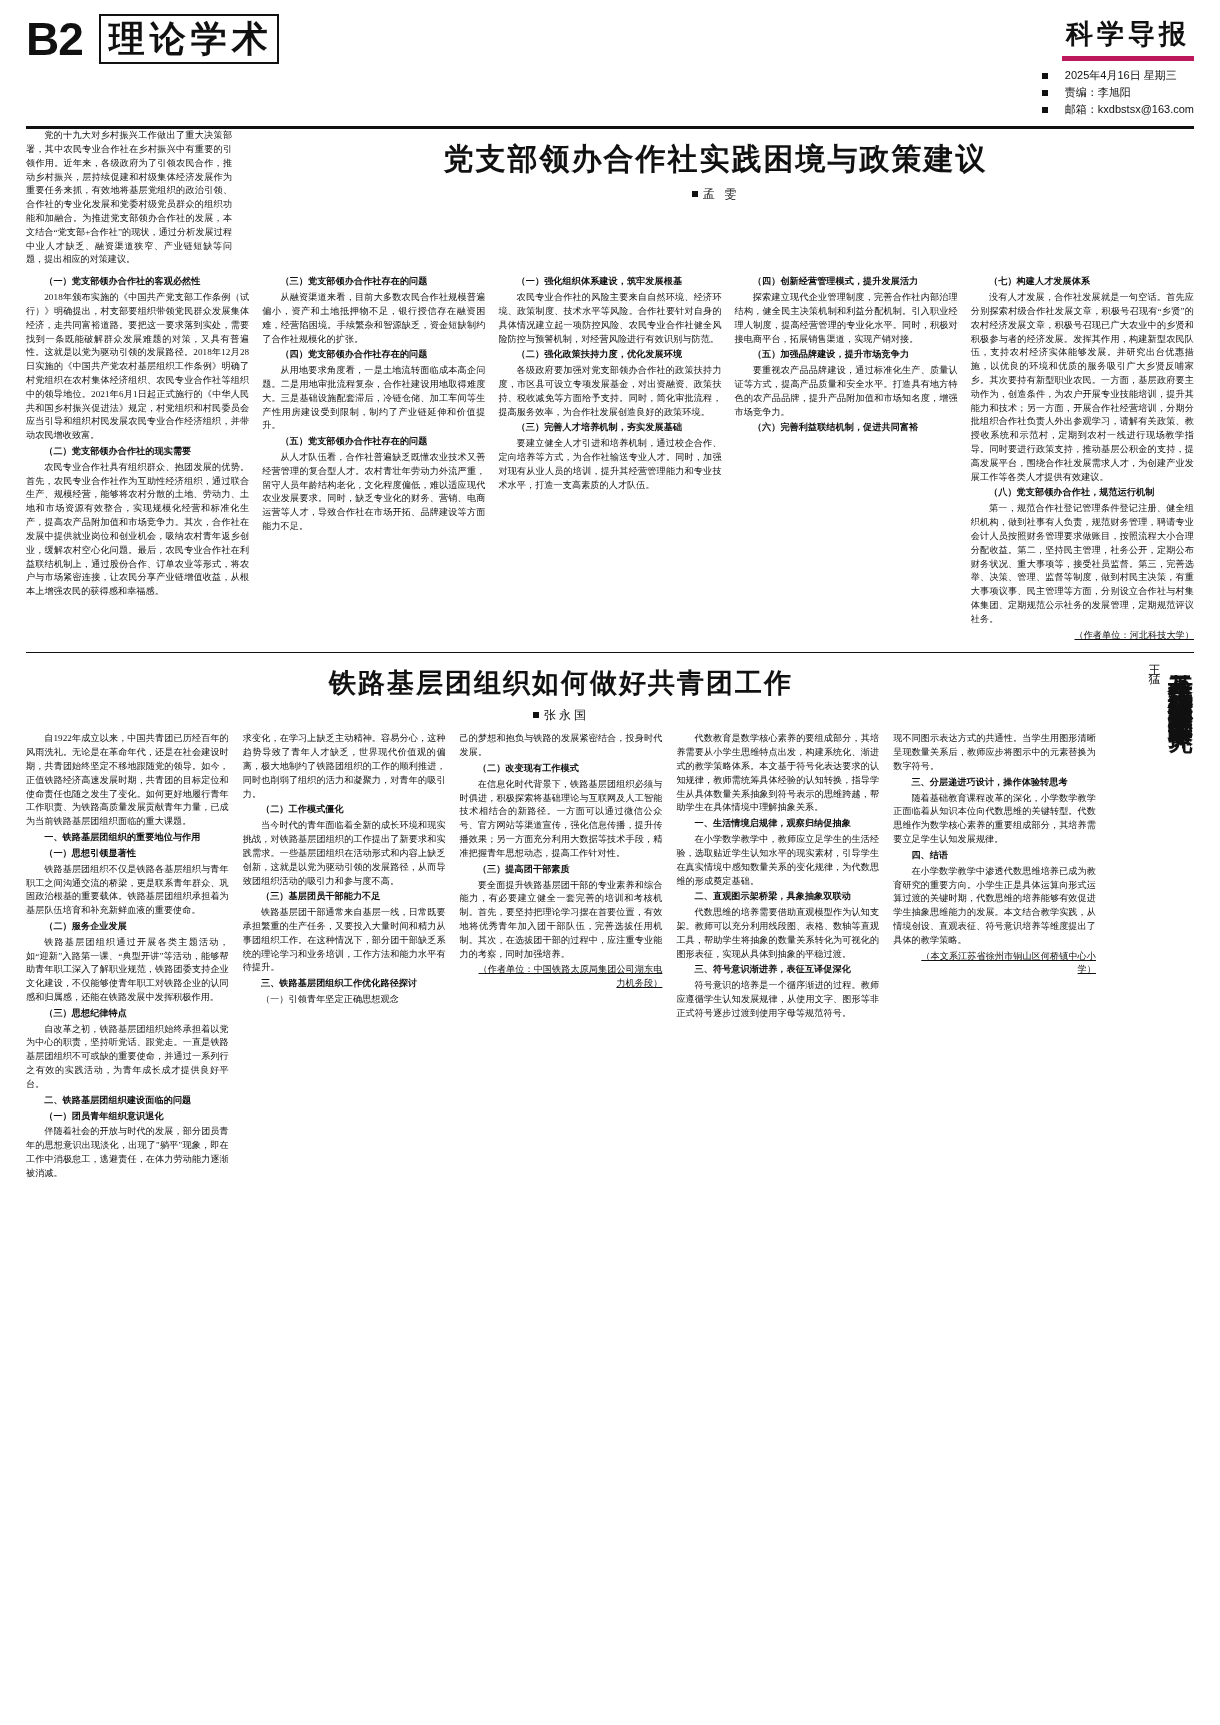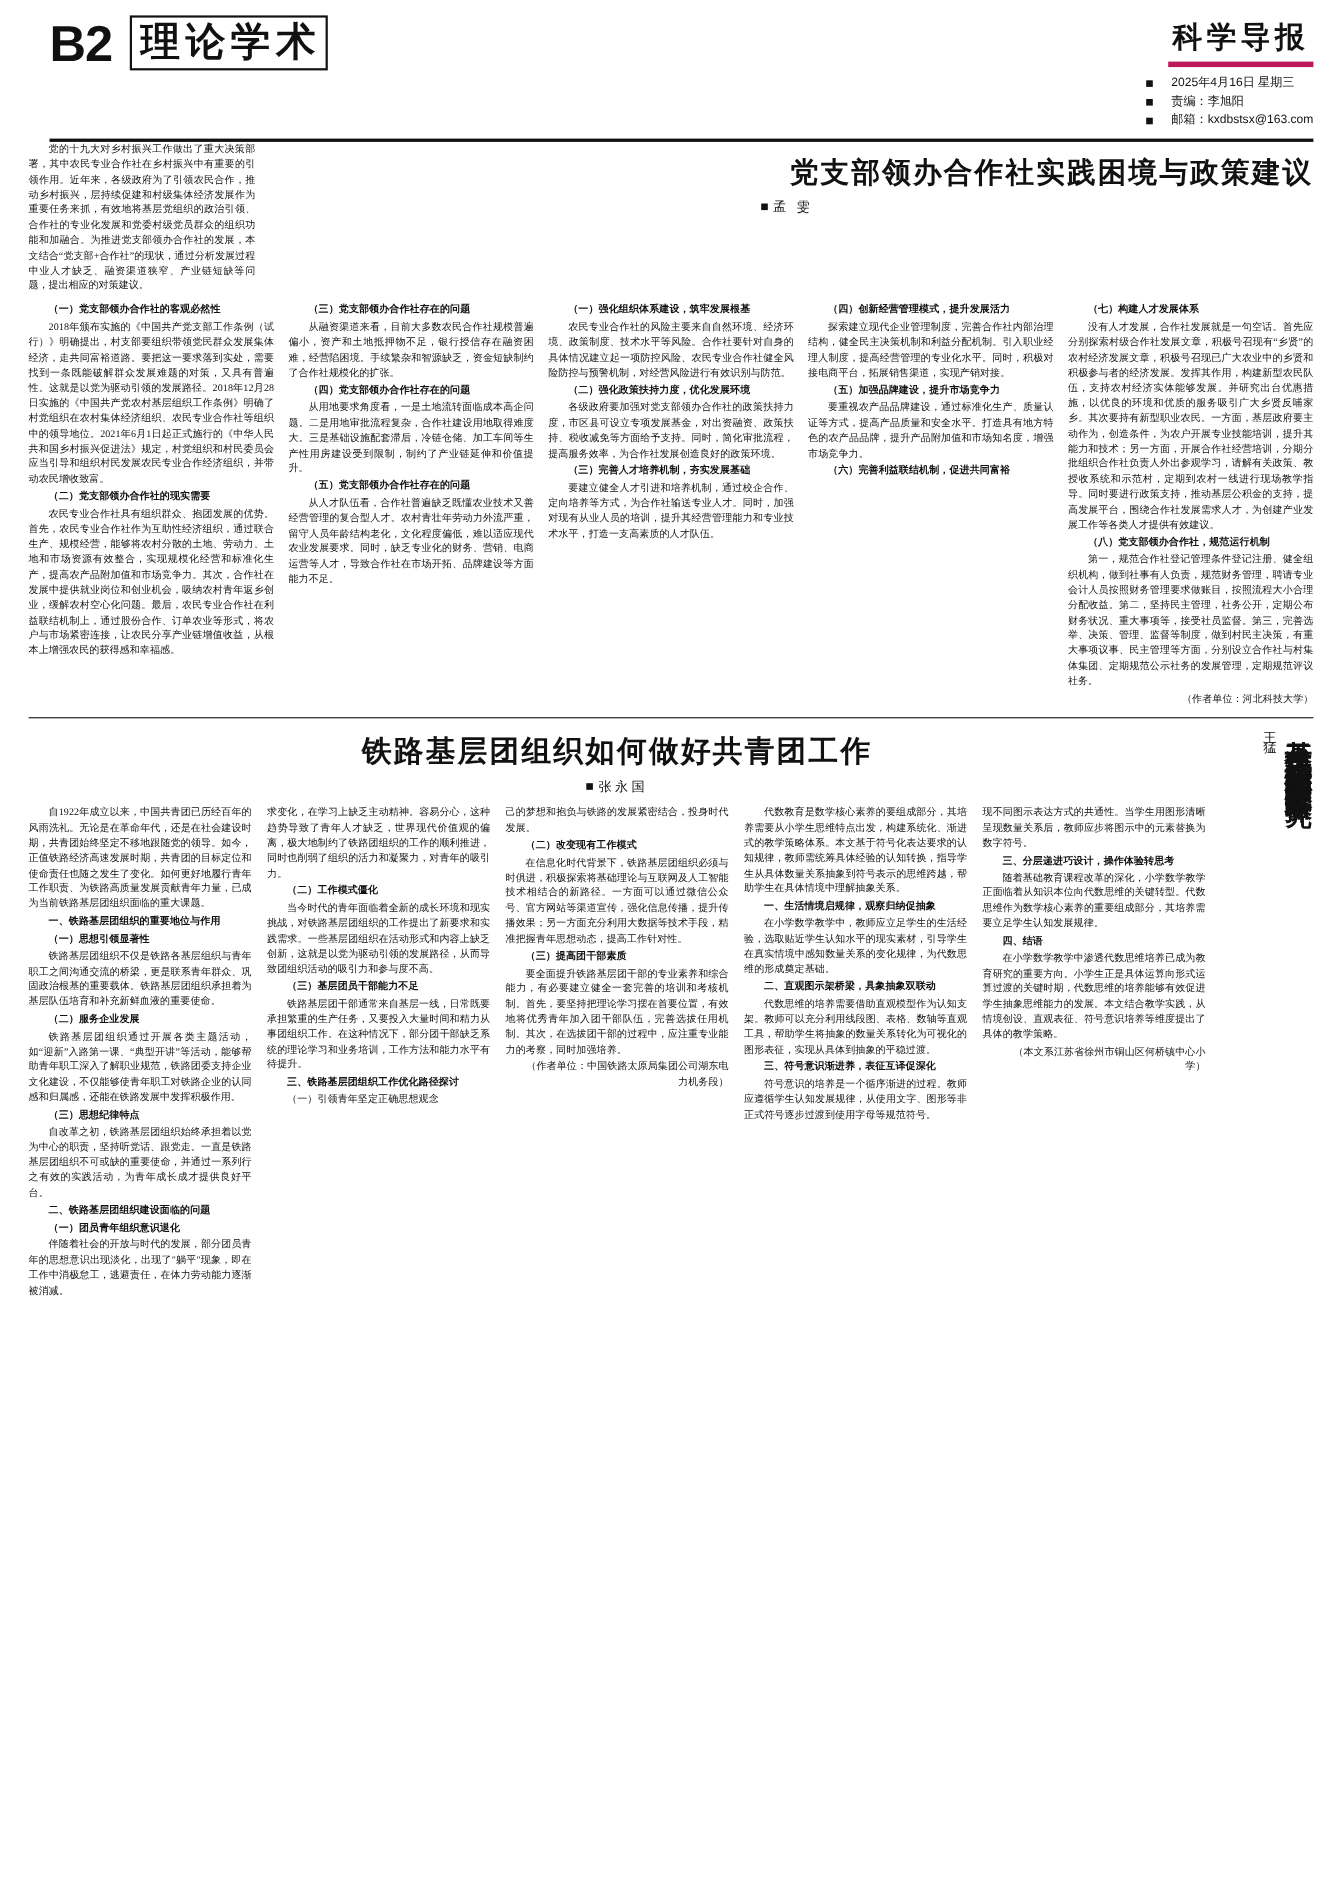--- a/index.html
+++ b/index.html
@@ -16,21 +16,20 @@
     width:1220px;height:1725px;
     box-sizing:border-box;
     padding:14px 26px 10px 26px;
   }
 
   
   .masthead{
     display:flex;align-items:flex-start;justify-content:space-between;
     border-bottom:3px solid #111;
     padding-bottom:8px;
-    margin-left:19px;
   }
   .mast-left{display:flex;align-items:center;gap:10px;}
   .page-no{
     font-family:"Liberation Sans",sans-serif;
     font-size:46px;font-weight:bold;letter-spacing:-1px;
     line-height:1;
     padding-right:6px;
   }
   .section-box{
     border:2px solid #111;
@@ -63,21 +62,21 @@
   
   .article{position:relative;}
   .rule{border-top:1px solid #111;margin:8px 0 0 0;}
 
   .headline{
     text-align:center;
     font-family:"DejaVu Serif",serif;
     font-weight:bold;
     letter-spacing:2px;
   }
-  .h1{font-size:26px;margin:10px 0 6px 0;text-align:right;}
+  .h1{font-size:30px;margin:10px 0 6px 0;}
   .h2{font-size:27px;margin:12px 0 6px 0;}
   .byline{
     text-align:center;font-size:12px;margin-bottom:8px;
     font-family:"Liberation Sans",sans-serif;
     letter-spacing:3px;
   }
   .byline .sq{margin-right:5px;vertical-align:1px;}
 
   .cols{display:flex;gap:14px;}
   .col{
@@ -85,21 +84,21 @@
     font-size:9.1px;
     line-height:1.52;
     text-align:justify;
     text-justify:inter-character;
     letter-spacing:0.1px;
     word-break:break-all;
   }
   .col p{margin:0 0 2px 0;text-indent:2em;}
   .col p.sub{text-indent:2em;font-weight:bold;}
   .col p.noind{text-indent:0;}
-  .sign{text-align:right;text-indent:0;margin-top:4px;}
+  .sign{text-align:right;text-indent:0;margin-top:4px;text-decoration:underline;}
 
   
   .a1 .cols{gap:13px;}
   .a1-top{display:flex;gap:5px;}
   .a1-left{width:206px;font-size:9.1px;line-height:1.52;text-align:justify;word-break:break-all;}
   .a1-left p{margin:0 0 2px 0;text-indent:2em;}
   .a1-right{flex:1;}
 
   
   .vert-title{

